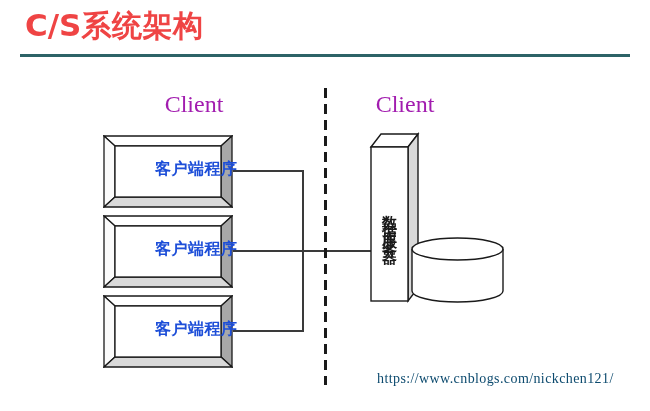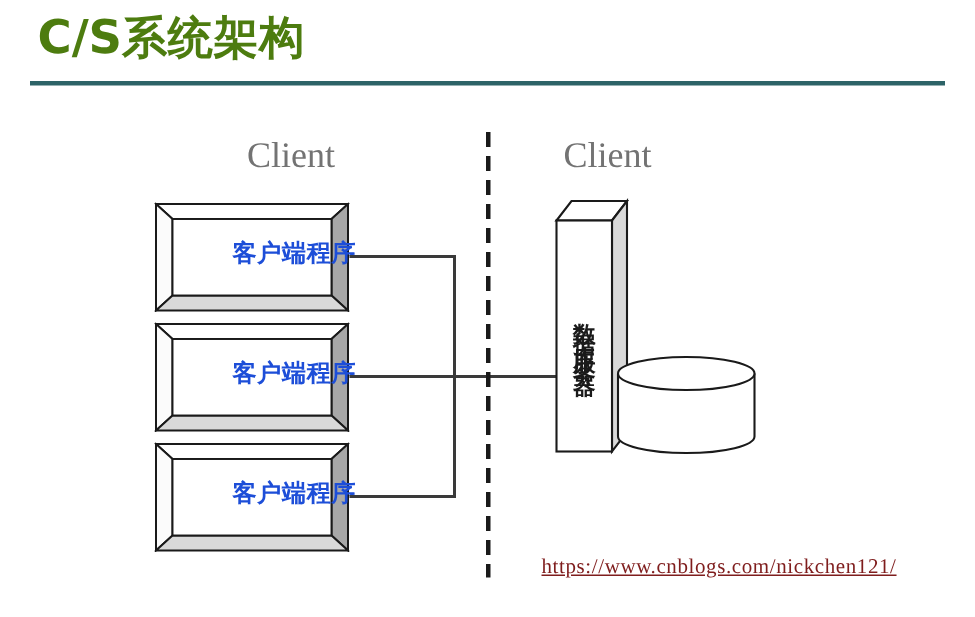--- a/index.html
+++ b/index.html
@@ -8,21 +8,21 @@
     width: 650px;
     height: 411px;
     background: #ffffff;
     overflow: hidden;
     font-family: "DejaVu Sans", sans-serif;
   }
   
   .page-title {
     position: absolute;
     left: 25px; top: 6px;
-    color: #4d7c0f;
+    color: #ef4444;
     font-size: 30px;
     line-height: 38px;
     font-weight: bold;
     letter-spacing: 0.5px;
     white-space: nowrap;
   }
   .page-title .latin { font-size: 31px; font-weight: 900; letter-spacing: 0; }
   .title-rule {
     position: absolute;
     left: 20px; top: 54px;
@@ -30,21 +30,21 @@
     background: #2d6367;
   }
   
   .section-label {
     position: absolute;
     top: 91px;
     width: 110px;
     text-align: center;
     font-family: "Liberation Serif", "DejaVu Serif", serif;
     font-size: 24px;
-    color: #737373;
+    color: #a21caf;
   }
   #client-label { left: 139px; }
   #server-label { left: 350px; }
   
   .client-box {
     position: absolute;
     left: 103px;
     width: 130px; height: 73px;
   }
   .client-box svg { position: absolute; left: 0; top: 0; display: block; }
@@ -94,27 +94,26 @@
     align-items: center;
     justify-content: center;
     letter-spacing: 7px;
     font-size: 15px;
     font-weight: bold;
     color: #1a1a1a;
   }
   
   .footer-url {
     position: absolute;
-    left: 361px; top: 371px;
+    left: 377px; top: 371px;
     font-family: "Liberation Serif", "DejaVu Serif", serif;
     font-size: 14px;
-    color: #7f1d1d;
+    color: #0c4a6e;
     letter-spacing: 0.4px;
     white-space: nowrap;
-    text-decoration: underline;
   }
 </style>
 </head>
 <body>
 
 <div id="stage">
 
   <div class="page-title">
     <span class="latin">C/S</span><span>系统架构</span>
   </div>

